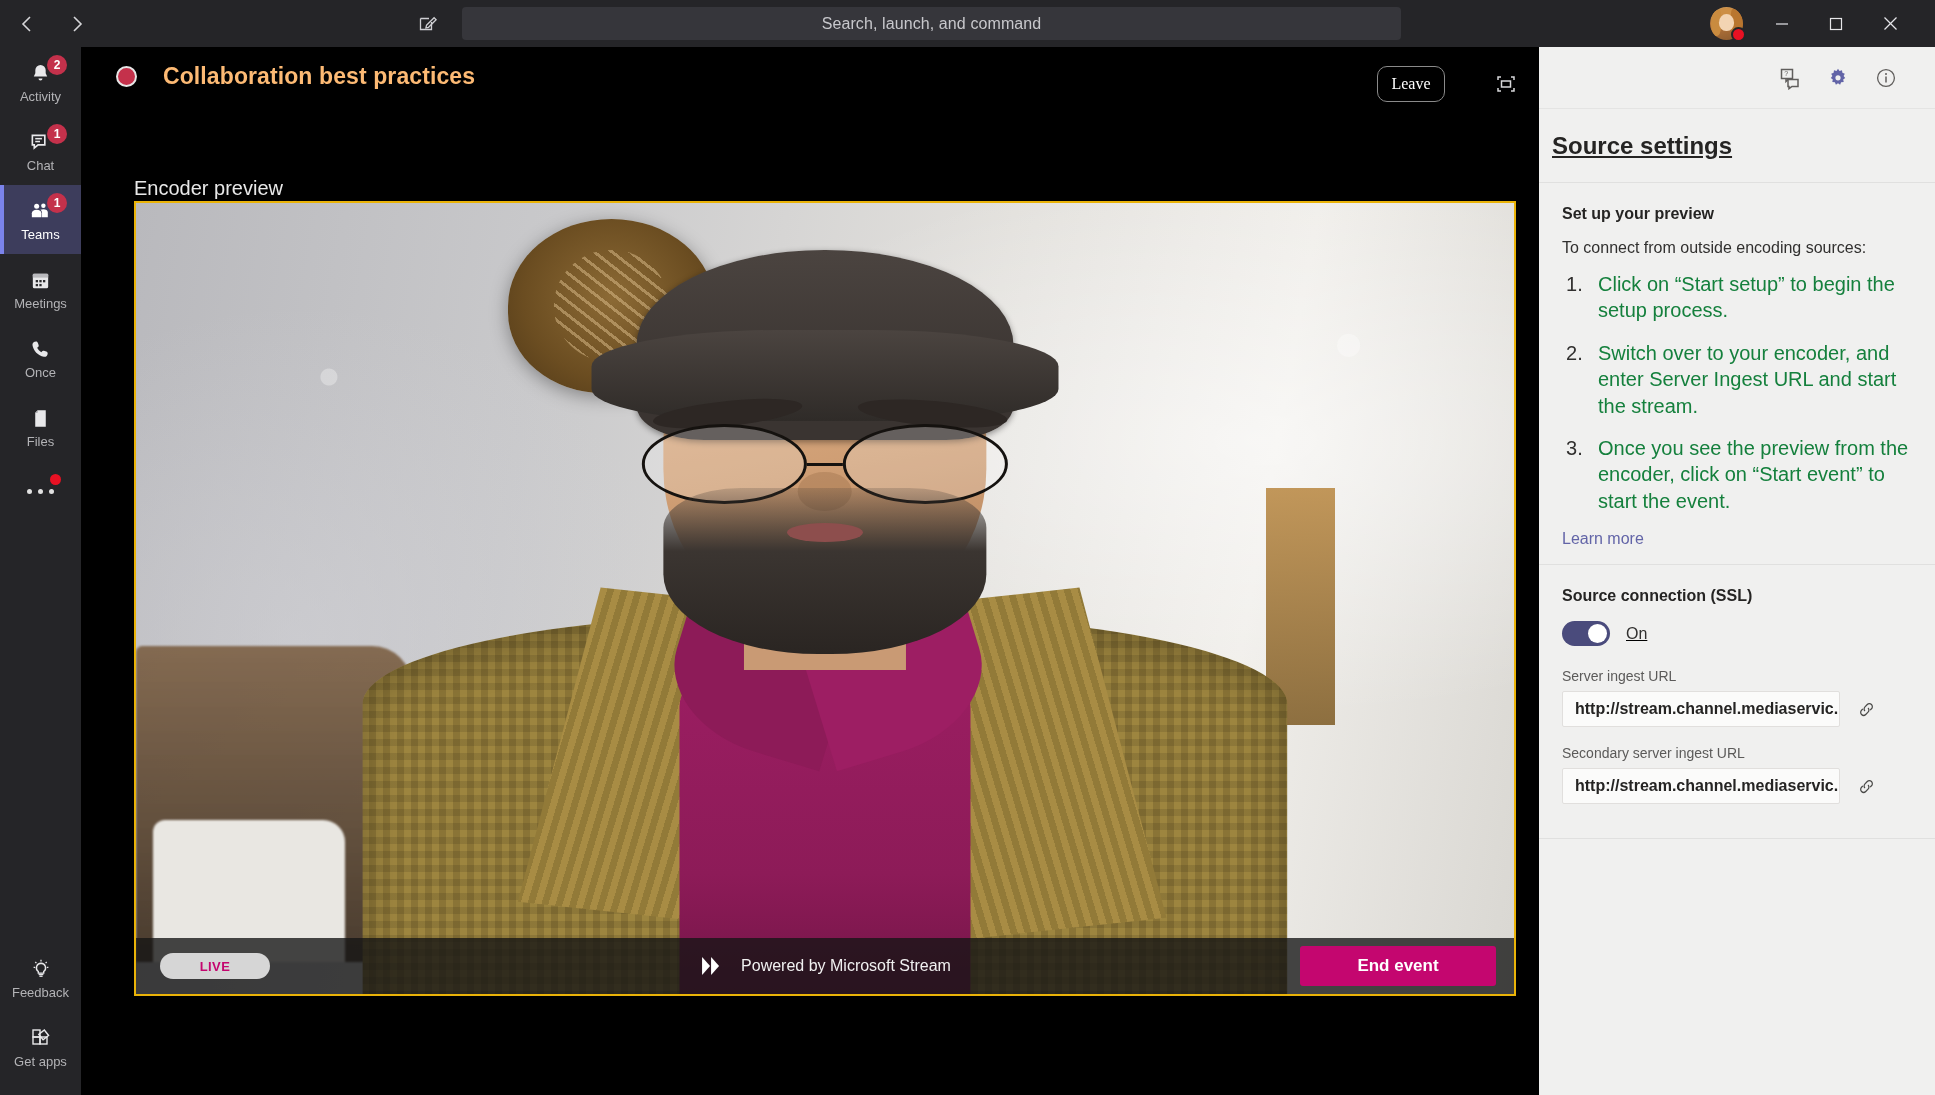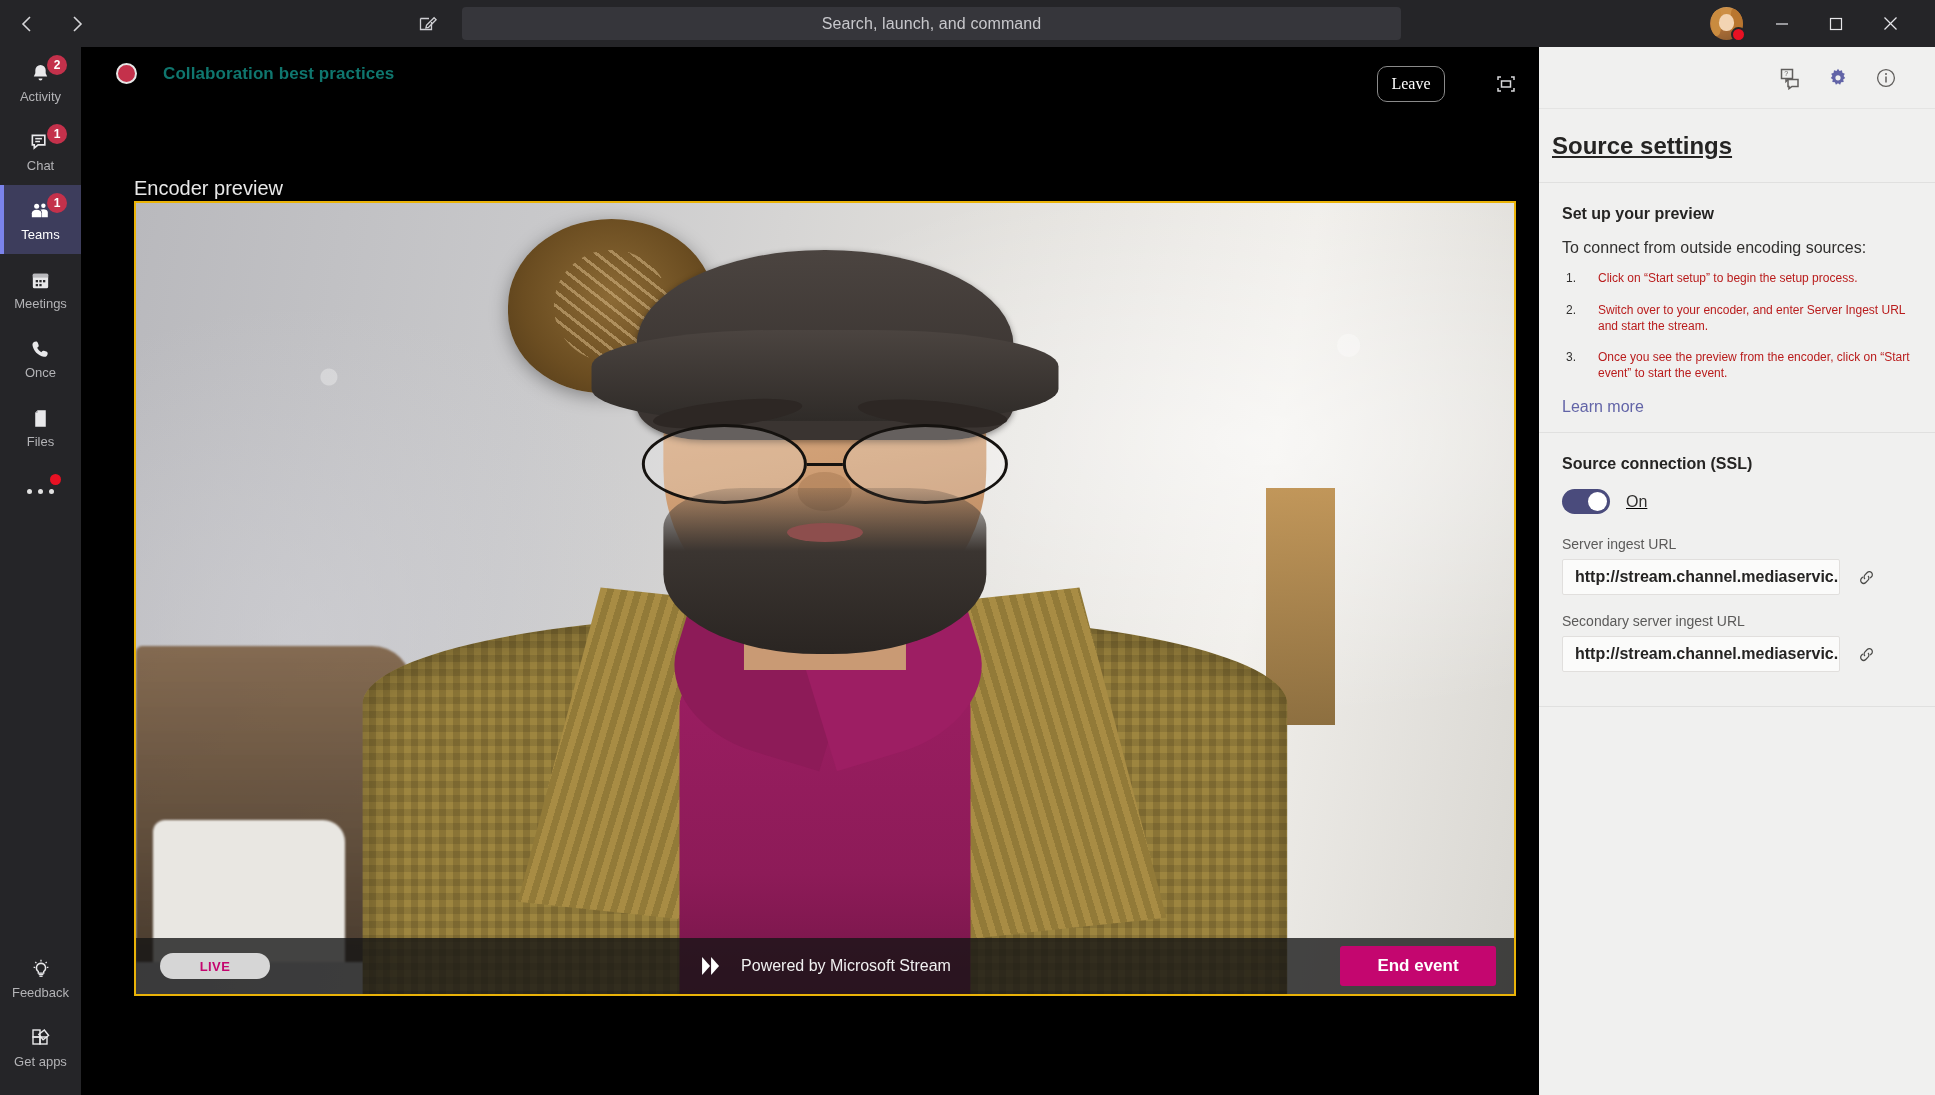--- a/index.html
+++ b/index.html
@@ -123,21 +123,21 @@
     background: #000;
   }
   .meet-title-row {
     position: absolute; left: 35px; top: 16px;
     display: flex; align-items: center; gap: 26px;
   }
   .rec-dot {
     width: 21px; height: 21px; border-radius: 50%;
     background: #c4314b; border: 2px solid #e6e6e6;
   }
-  .meet-title { color: #0f766e; font-size: 17px; font-weight: bold; letter-spacing: .1px; }
+  .meet-title { color: #fdba74; font-size: 23px; font-weight: bold; letter-spacing: .1px; }
 
   .leave-btn {
     position: absolute; left: 1296px; top: 19px;
     width: 68px; height: 36px;
     background: transparent; border: 1px solid #8a8a8a; border-radius: 10px;
     color: #fff; font-size: 16px; cursor: pointer;
     font-family: Liberation Serif, serif;
   }
   .fullscreen-btn {
     position: absolute; left: 1410px; top: 22px;
@@ -310,21 +310,21 @@
     color: #c4066f; font-size: 13px; font-weight: bold; letter-spacing: .4px;
     cursor: pointer;
   }
   .powered {
     position: absolute; left: 50%; transform: translateX(-50%);
     display: flex; align-items: center; gap: 12px;
   }
   .powered .txt { color: #f0f0f0; font-size: 16px; }
   .end-btn {
     position: absolute; right: 18px;
-    width: 156px; height: 40px;
+    width: 196px; height: 40px;
     background: #c4066f; border: none; border-radius: 3px;
     color: #fff; font-size: 17px; font-weight: bold; cursor: pointer;
     font-family: "Liberation Sans", sans-serif;
     margin-left: 12px;
   }
 
   
   .panel {
     position: absolute; left: 1539px; top: 47px;
     width: 396px; height: 1048px;
@@ -349,21 +349,21 @@
     border-bottom: 1px solid #e0e0df;
     text-decoration: underline;
   }
   .panel-section { padding: 22px 23px 16px 23px; border-bottom: 1px solid #e0e0df; }
   .sec-head { font-size: 16px; font-weight: bold; color: #252423; margin-bottom: 16px; }
   .sec-intro { font-size: 16px; color: #31302f; margin-bottom: 14px; }
   ol.steps { list-style: none; counter-reset: s; }
   ol.steps li {
     counter-increment: s;
     position: relative; padding-left: 36px; margin-bottom: 16px;
-    font-size: 12px; color: #b91c1c; line-height: 1.32;
+    font-size: 20px; color: #15803d; line-height: 1.32;
   }
   ol.steps li::before {
     content: counter(s) ".";
     position: absolute; left: 4px; top: 0; color: #31302f;
   }
   .learn-more {
     display: inline-block; font-size: 16px; color: #6264a7;
     text-decoration: none; cursor: pointer;
   }
   .toggle-row { display: flex; align-items: center; gap: 16px; margin-bottom: 22px; text-decoration: underline; }

